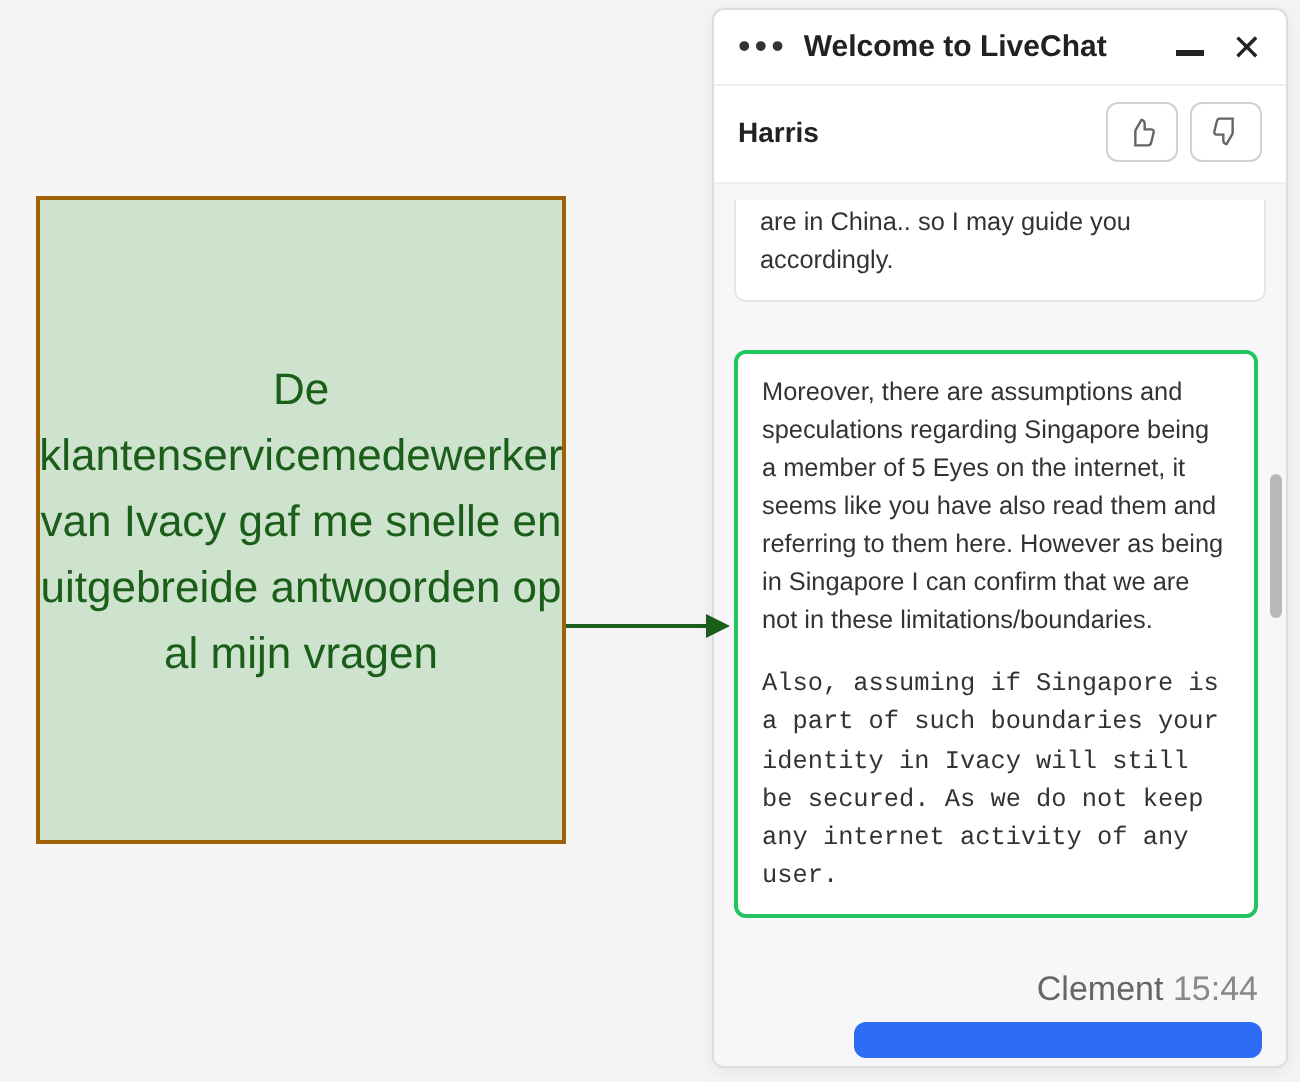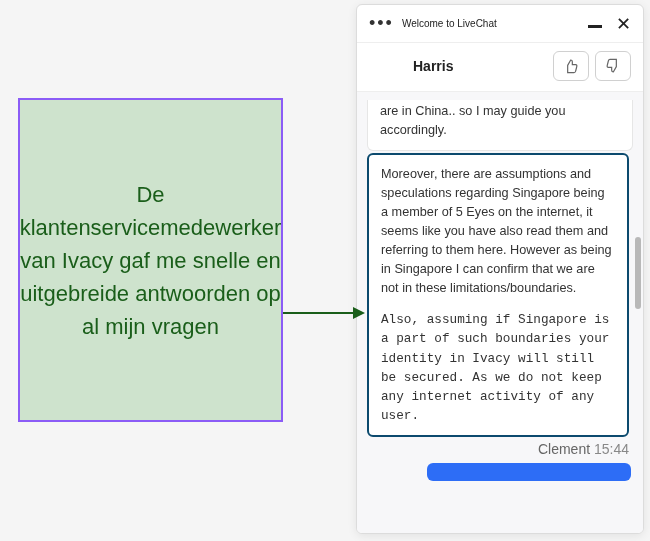--- a/index.html
+++ b/index.html
@@ -5,21 +5,21 @@
   * { box-sizing: border-box; margin: 0; padding: 0; }
   body { font-family: -apple-system, BlinkMacSystemFont, "Segoe UI", Arial, sans-serif; background: #f5f5f5; position: relative; width: 650px; height: 541px; overflow: hidden; }
   
   .annotation-box {
     position: absolute;
     left: 18px;
     top: 98px;
     width: 265px;
     height: 324px;
     background: #cee3cd;
-    border: 2px solid #8b5cf6;
+    border: 2px solid #a16207;
     display: flex;
     align-items: center;
     justify-content: center;
     text-align: center;
     padding: 18px;
     z-index: 2;
   }
   .annotation-text {
     color: #1a5e1a;
     font-size: 22px;
@@ -62,33 +62,33 @@
     z-index: 1;
   }
   .chat-header {
     display: flex;
     align-items: center;
     padding: 8px 12px;
     border-bottom: 1px solid #eee;
     gap: 8px;
   }
   .chat-header .more { font-size: 18px; letter-spacing: 2px; color: #333; cursor: pointer; }
-  .chat-header .title { flex: 1; font-weight: 400; font-size: 10px; color: #222; white-space: nowrap; }
+  .chat-header .title { flex: 1; font-weight: 700; font-size: 15px; color: #222; white-space: nowrap; }
   .chat-header .controls { display: flex; gap: 14px; align-items: center; }
   .chat-header .minimize { width: 14px; height: 2.5px; background: #222; display: inline-block; margin-top: 6px; }
   .chat-header .close { font-size: 18px; color: #222; cursor: pointer; font-weight: 400; line-height: 1; }
   
   .agent-bar {
     display: flex;
     align-items: center;
     padding: 8px 12px 10px 12px;
     border-bottom: 1px solid #eee;
     gap: 8px;
   }
-  .agent-info { flex: 1; margin-left: 44px; }
+  .agent-info { flex: 1; }
   .agent-name { font-weight: 700; font-size: 14px; color: #222; }
   .agent-role { font-size: 12.5px; color: #888; }
   .thumb-buttons { display: flex; gap: 6px; }
   .thumb-btn {
     width: 36px; height: 30px;
     border: 1px solid #d0d0d0;
     border-radius: 6px;
     background: #fff;
     display: flex; align-items: center; justify-content: center;
     cursor: pointer;
@@ -120,27 +120,27 @@
   }
   
   .msg-bubble {
     background: #fff;
     border: 1px solid #e6e6e6;
     border-radius: 6px;
     padding: 10px 12px;
     font-size: 12.7px;
     line-height: 1.5;
     color: #333;
-    margin-bottom: 2px;
+    margin-bottom: 24px;
   }
   .msg-bubble.partial-top { border-top: none; border-top-left-radius: 0; border-top-right-radius: 0; padding-top: 2px; }
-  .msg-bubble.highlighted { border: 2px solid #0c4a6e; width: 262px;}
+  .msg-bubble.highlighted { border: 2px solid #22c55e; width: 262px;}
   .msg-bubble p + p { margin-top: 12px; font-family: Liberation Mono, monospace; }
   
-  .user-row { text-align: right; font-size: 14px; color: #888; padding: 2px 4px 4px 0; }
+  .user-row { text-align: right; font-size: 17px; color: #888; padding: 2px 4px 4px 0; }
   .user-row .uname { color: #666; }
   
   .user-bubble {
     background: #2d6df6;
     border-radius: 6px;
     height: 18px;
     margin: 2px 2px 0 60px;
   }
 </style>
 </head>

